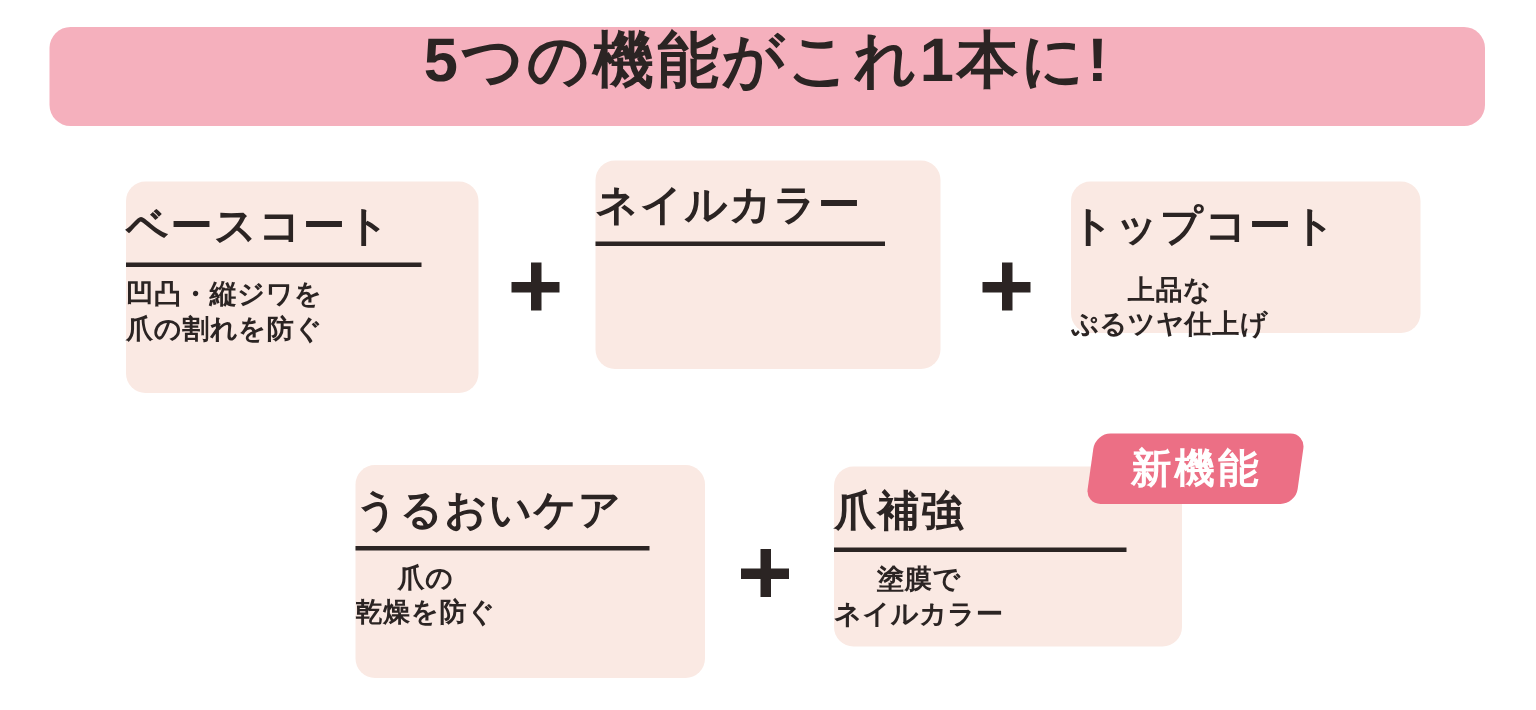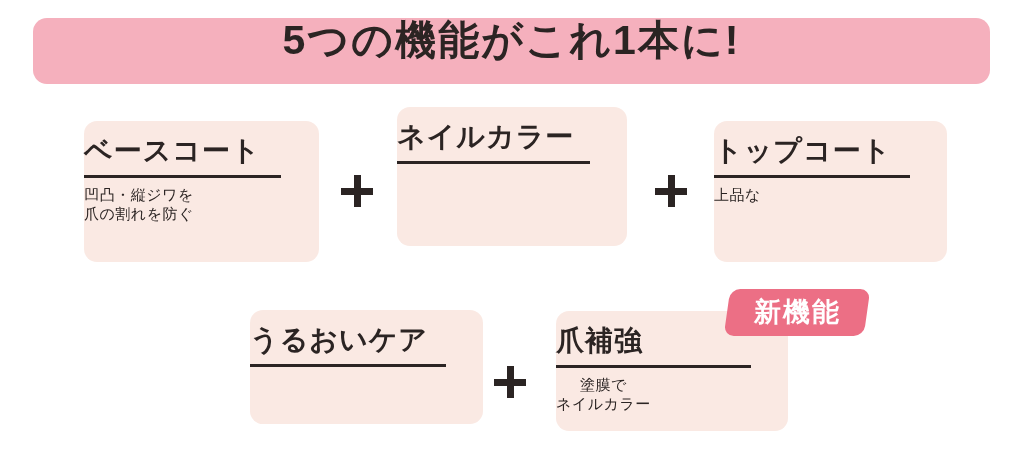--- a/index.html
+++ b/index.html
@@ -38,34 +38,34 @@
   
   .card{
     position:absolute;
     background:var(--card_bg,#FAE9E3);
     border-radius:13px;
     display:flex;flex-direction:column;align-items:flex-start;
     padding-top:12px;
   }
   .card-1{left:84px; top:121px;width:235px;height:141px;}
   .card-2{left:397px;top:107px;width:230px;height:139px;}
-  .card-3{left:714px;top:121px;width:233px;height:141px;}
-  .card-4{left:250px;top:310px;width:233px;height:114px;}
+  .card-3{left:714px;top:121px;width:233px;height:101px;}
+  .card-4{left:237px;top:310px;width:233px;height:142px;}
   .card-5{left:556px;top:311px;width:232px;height:120px;}
   .card-title{
     font-size:28px;font-weight:700;letter-spacing:1px;
     line-height:1.25;white-space:nowrap;
   }
   .card-divider{
     width:84%;height:2.5px;margin-top:7px;
     background:var(--text_dark,#2B2423);
   }
   .card-desc{
     margin-top:7px;text-align:center;
-    font-size:15px;font-weight:400;letter-spacing:0.5px;
+    font-size:18px;font-weight:700;letter-spacing:0.5px;
     line-height:1.3;white-space:nowrap;
   }
   
   .plus{
     position:absolute;width:32px;height:32px;
     transform:translate(-50%,-50%);
   }
   .plus::before,.plus::after{
     content:"";position:absolute;background:var(--text_dark,#1F1A19);
   }
@@ -115,26 +115,31 @@
     <div class="card-divider"></div>
   </div>
 
   <div class="plus plus-2"></div>
 
   <div class="card card-3">
     <div class="card-title">トップコート</div>
     <div class="card-divider"></div>
     <div class="card-desc">
       <div>上品な</div>
+      <div>ぷるツヤ仕上げ</div>
     </div>
   </div>
 
   <div class="card card-4">
     <div class="card-title">うるおいケア</div>
     <div class="card-divider"></div>
+    <div class="card-desc">
+      <div>爪の</div>
+      <div>乾燥を防ぐ</div>
+    </div>
   </div>
 
   <div class="plus plus-3"></div>
 
   <div class="card card-5">
     <div class="card-title">爪補強</div>
     <div class="card-divider"></div>
     <div class="card-desc">
       <div>塗膜で</div>
       <div>ネイルカラー</div>

